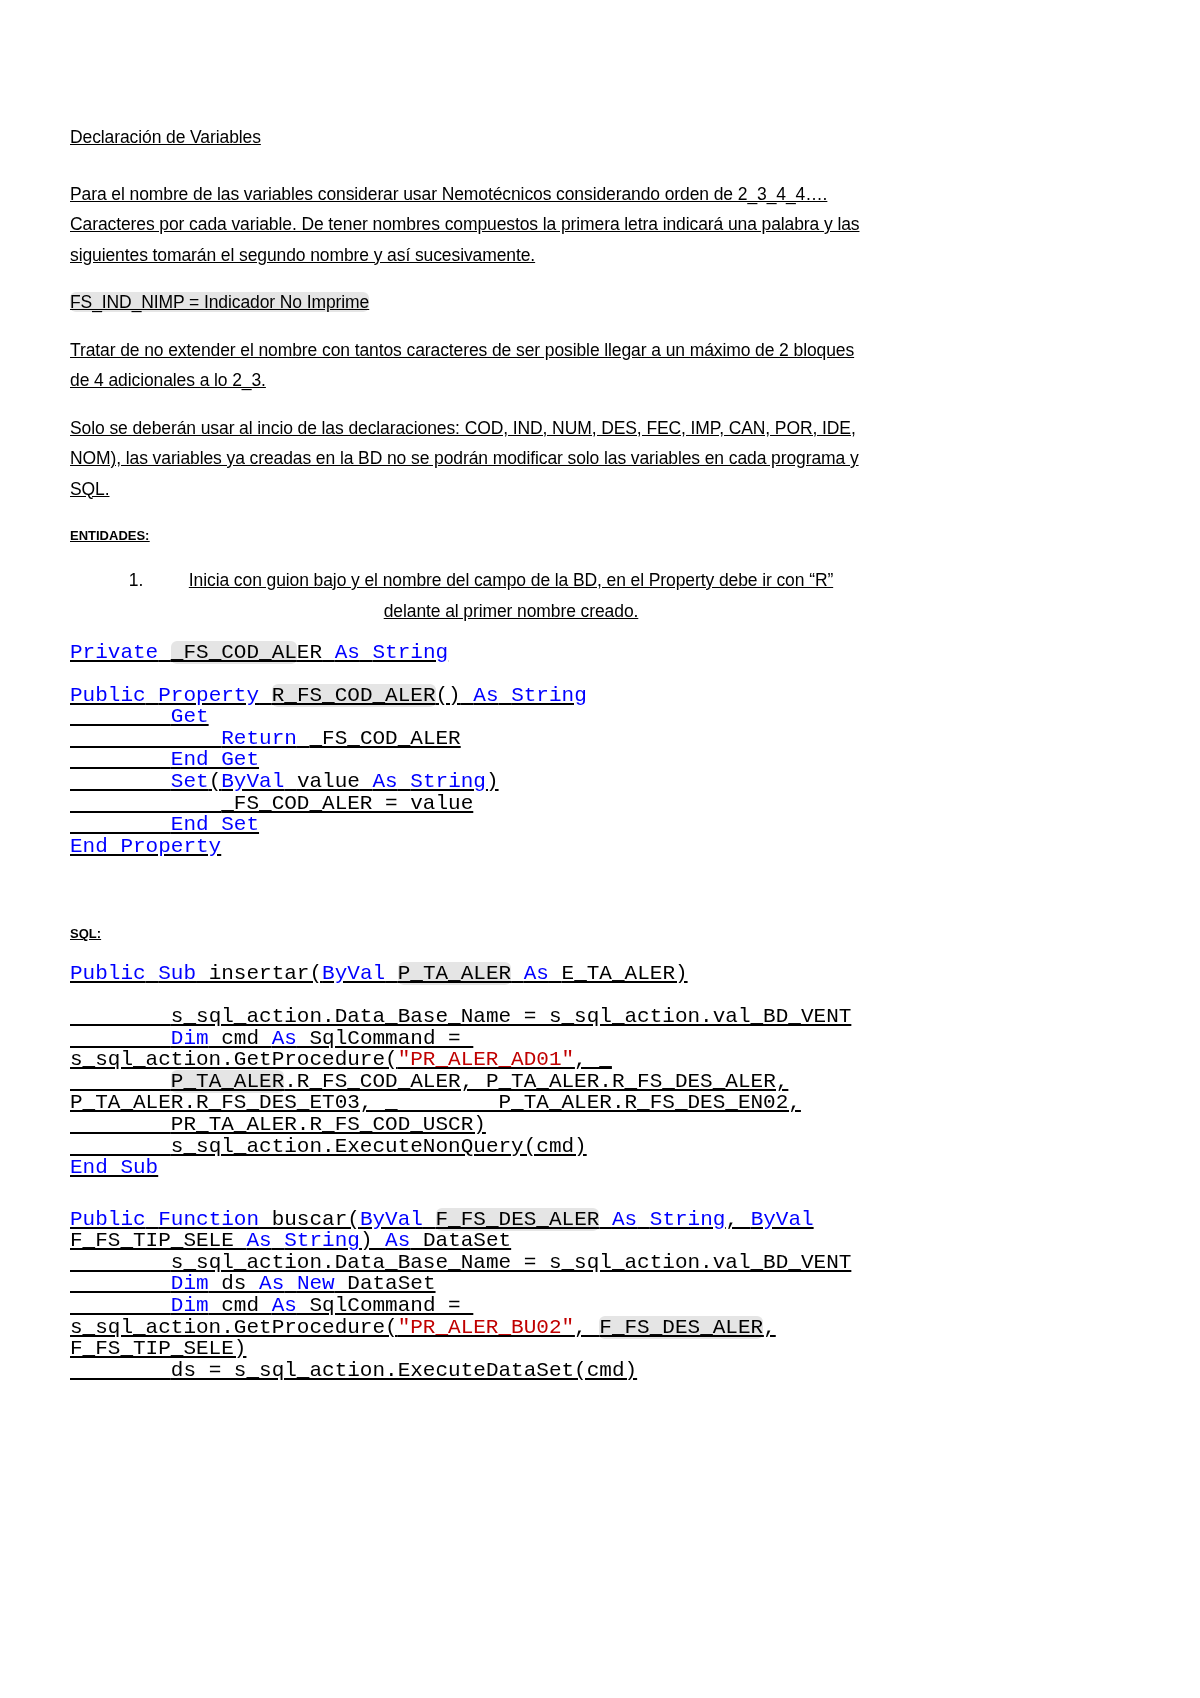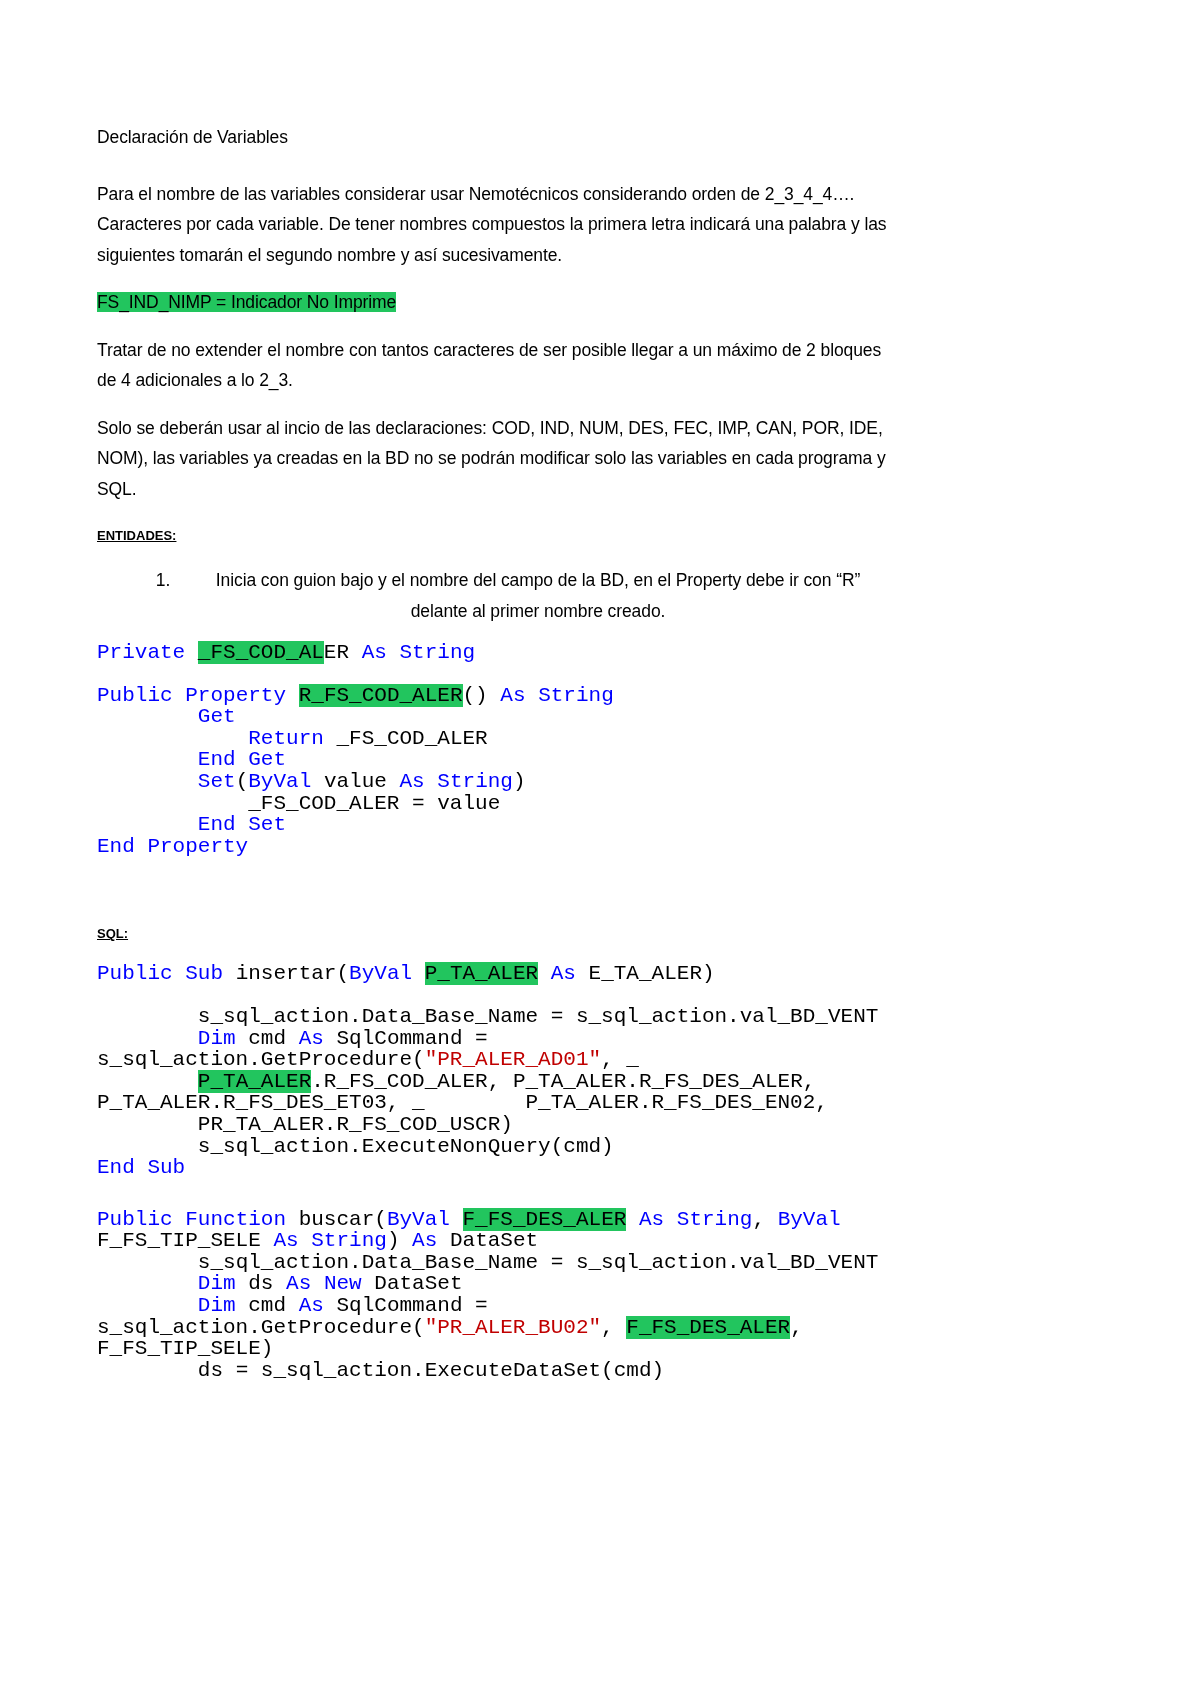--- a/index.html
+++ b/index.html
@@ -13,40 +13,42 @@
     font-family: "Liberation Sans", sans-serif;
     color: #000000;
     -webkit-font-smoothing: antialiased;
   }
   .page {
     position: relative;
     width: 1200px;
     height: 1698px;
     background: #ffffff;
     box-sizing: border-box;
-    padding: 122px 155px 0 97px;
+    padding: 122px 155px 0 70px;
+    text-decoration: underline;
   }
   .doc-body {
     width: 790px;
   }
 
   
   .para {
     font-family: "Liberation Sans", sans-serif;
     font-size: 17.5px;
     line-height: 30.5px;
     color: #000000;
     margin: 0 0 17px 0;
     text-align: left;
     letter-spacing: -0.1px;
   }
   .title-line { margin-bottom: 26px; }
 
   .hl {
-    background: #22c55e;
+    background: #e5e5e5;
+    border-radius: 6px;
   }
   .u-head {
     font-weight: bold;
     text-decoration: underline;
     font-size: 13px;
     line-height: 30px;
     margin: 0 0 14px 0;
   }
 
   

